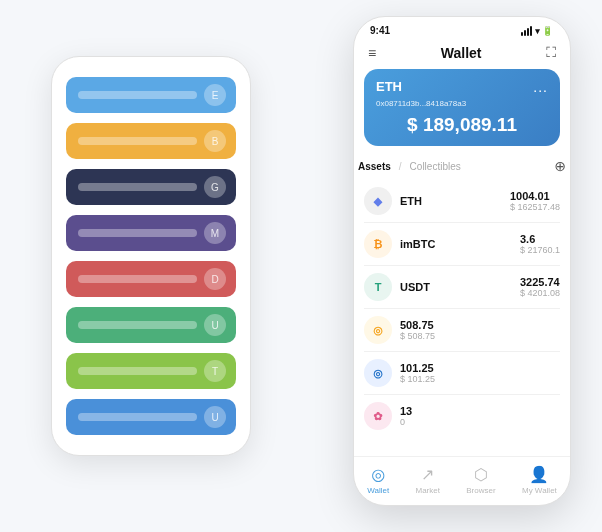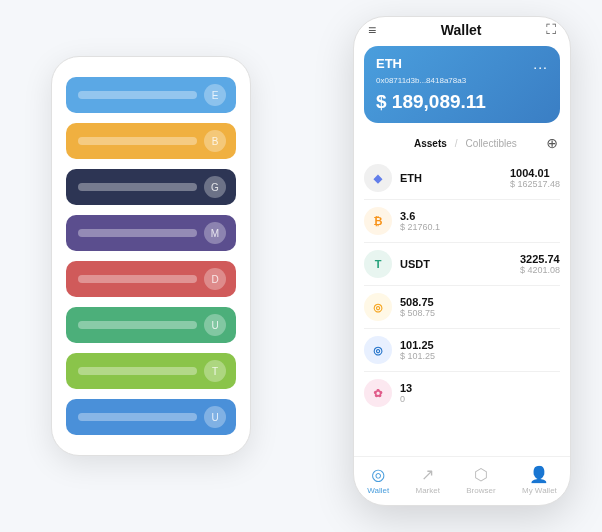--- a/index.html
+++ b/index.html
@@ -153,29 +153,28 @@
 
     .eth-card .address {
       font-size: 8px;
       opacity: 0.85;
       margin-bottom: 6px;
     }
 
     .eth-card .balance {
       font-size: 19px;
       font-weight: 700;
-      text-align: left;
+      text-align: center;
     }
 
     .assets-header {
       display: flex;
       justify-content: space-between;
       align-items: center;
-      padding: 4px 12px 6px;
-      margin-left: 48px;
+      padding: 4px 4px 6px;
     }
 
     .assets-header .assets-tabs {
       display: flex;
       gap: 8px;
       font-size: 10px;
     }
 
     .assets-header .tab-active {
       color: #111;
@@ -333,20 +332,33 @@
         <div class="card-icon">T</div>
       </div>
       <div class="card-row" style="background: rgb(74, 144, 217);">
         <div class="card-label"></div>
         <div class="card-icon">U</div>
       </div>
     </div>
 
   <div class="phone-front">
 
+    <div class="status-bar">
+      <span>9:41</span>
+      <div class="status-icons">
+        <div class="signal-bars">
+          <span style="height:4px"></span>
+          <span style="height:6px"></span>
+          <span style="height:8px"></span>
+          <span style="height:10px"></span>
+        </div>
+        <span class="wifi-icon">▾</span>
+        <span class="battery-icon">🔋</span>
+      </div>
+    </div>
 
     <div class="phone-header">
       <span class="menu-icon">≡</span>
       <span class="title">Wallet</span>
       <span class="scan-icon">⛶</span>
     </div>
 
     <div class="eth-card">
       <div class="card-top">
         <span class="coin-name">ETH</span>
@@ -372,20 +384,21 @@
     <div class="asset-item">
           <div class="asset-icon" style="background: rgb(240, 240, 240); color: rgb(98, 126, 234); font-weight: 700;">◆</div>
           <div class="asset-name">ETH</div>
           <div class="asset-values">
             <div class="asset-amount">1004.01</div>
             <div class="asset-usd">$ 162517.48</div>
           </div>
         </div>
         <div class="asset-item">
           <div class="asset-icon" style="background: rgb(255, 245, 230); color: rgb(247, 147, 26); font-weight: 700;">₿</div>
+          <div class="asset-name">imBTC</div>
           <div class="asset-values">
             <div class="asset-amount">3.6</div>
             <div class="asset-usd">$ 21760.1</div>
           </div>
         </div>
         <div class="asset-item">
           <div class="asset-icon" style="background: rgb(232, 245, 240); color: rgb(38, 161, 123); font-weight: 700;">T</div>
           <div class="asset-name">USDT</div>
           <div class="asset-values">
             <div class="asset-amount">3225.74</div>

